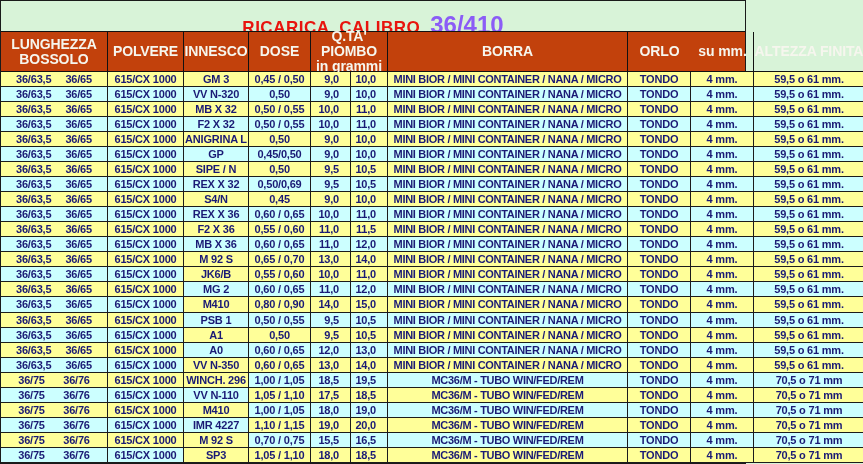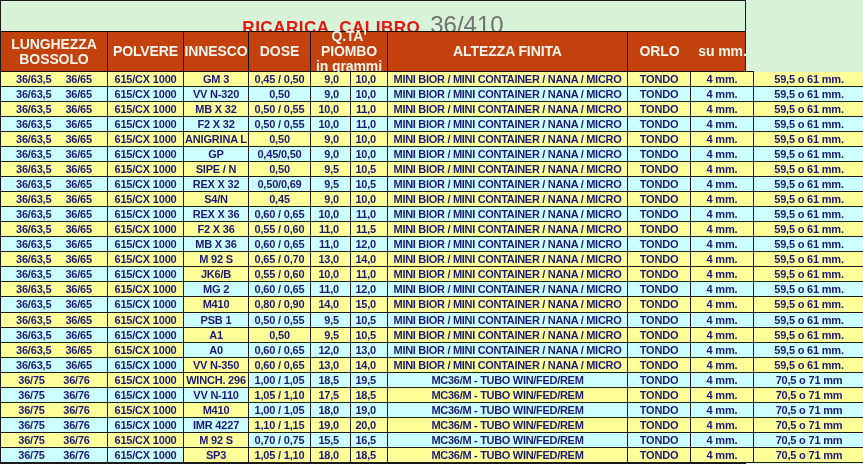--- a/index.html
+++ b/index.html
@@ -23,21 +23,21 @@
   #title-band .title-wrap{
     border-bottom:2px solid #e8140e;
     padding:0 6px 1px 6px;
     white-space:pre;
     display:inline-flex;align-items:baseline;
   }
   .title-prefix{
     color:#e8140e;font-weight:bold;font-size:17px;letter-spacing:0.5px;
   }
   .title-caliber{
-    color:#737373;font-weight:normal;font-size:24px;margin-left:10px;letter-spacing:0px;margin-top:21px;
+    color:#8b5cf6;font-weight:bold;font-size:24px;margin-left:10px;letter-spacing:0px;margin-top:21px;
   }
   
   .grid-cols{
     display:grid;
     grid-template-columns:107px 76px 65px 62px 40px 37px 240px 63px 63px 110px;
   }
   
   #header-row{
     flex:0 0 40px;height:40px;
     background:#c2410c;
@@ -103,25 +103,28 @@
       <span>INNESCO</span>
     </div>
     <div class="hcell">
       <span>DOSE</span>
     </div>
     <div class="hcell" style="grid-column:span 2;">
       <span>Q.TA' PIOMBO</span>
       <span>in grammi</span>
     </div>
     <div class="hcell">
-      <span>ALTEZZA FINITA</span>
+      <span>BORRA</span>
     </div>
     <div class="hcell merged" style="grid-column:span 2;">
       <span>ORLO</span>
       <span>su mm.</span>
+    </div>
+    <div class="hcell">
+      <span>ALTEZZA FINITA</span>
     </div>
   </div>
 
   <div id="table-body">
       <div class="trow grid-cols">
         <div class="tcell c-len shade-y">
           <span>36/63,5</span>
           <span>36/65</span>
         </div>
         <div class="tcell  shade-y">615/CX 1000</div>

